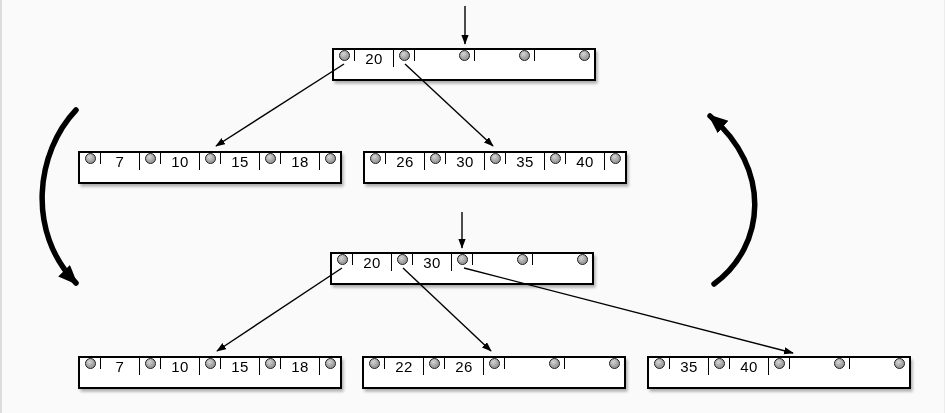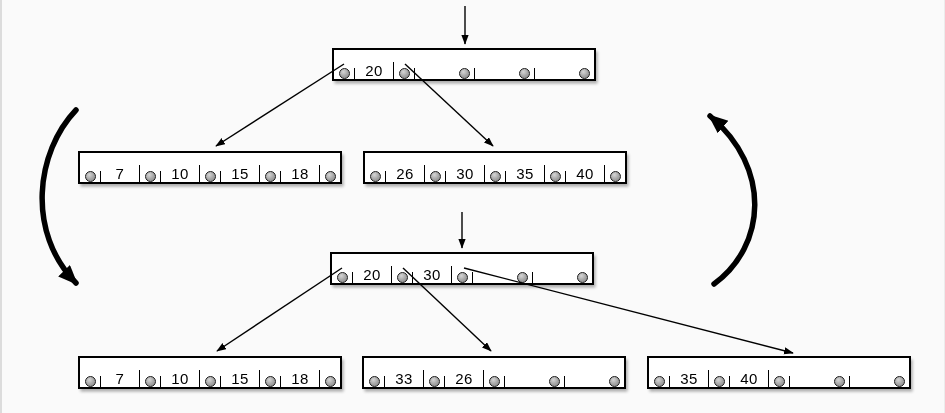--- a/index.html
+++ b/index.html
@@ -11,21 +11,21 @@
     position: relative;
     border-left: 2px solid #dcdcdc;
     border-right: 1px solid #ececec;
     box-sizing: border-box;
   }
   #canvas { position: absolute; left: 0; top: 0; width: 945px; height: 413px; }
 
   .btree-node {
     position: absolute;
     display: flex;
-    align-items: flex-end;
+    align-items: flex-start;
     background: #ffffff;
     border: 2px solid #000000;
     height: 29px;
     box-shadow: 1.5px 2.5px 3px rgba(0,0,0,0.33);
   }
   .cell {
     display: flex;
     align-items: center;
     justify-content: center;
     border-right: 1.5px solid #000000;
@@ -73,21 +73,21 @@
       </div>
       <div class="cell key-cell"></div>
       <div class="cell ptr-cell">
         <div class="dot"></div>
       </div>
     </div>
     <div class="btree-node" style="left: 360px; top: 356px;">
       <div class="cell ptr-cell">
         <div class="dot"></div>
       </div>
-      <div class="cell key-cell">33</div>
+      <div class="cell key-cell">22</div>
       <div class="cell ptr-cell">
         <div class="dot"></div>
       </div>
       <div class="cell key-cell">26</div>
       <div class="cell ptr-cell">
         <div class="dot"></div>
       </div>
       <div class="cell key-cell"></div>
       <div class="cell ptr-cell">
         <div class="dot"></div>

